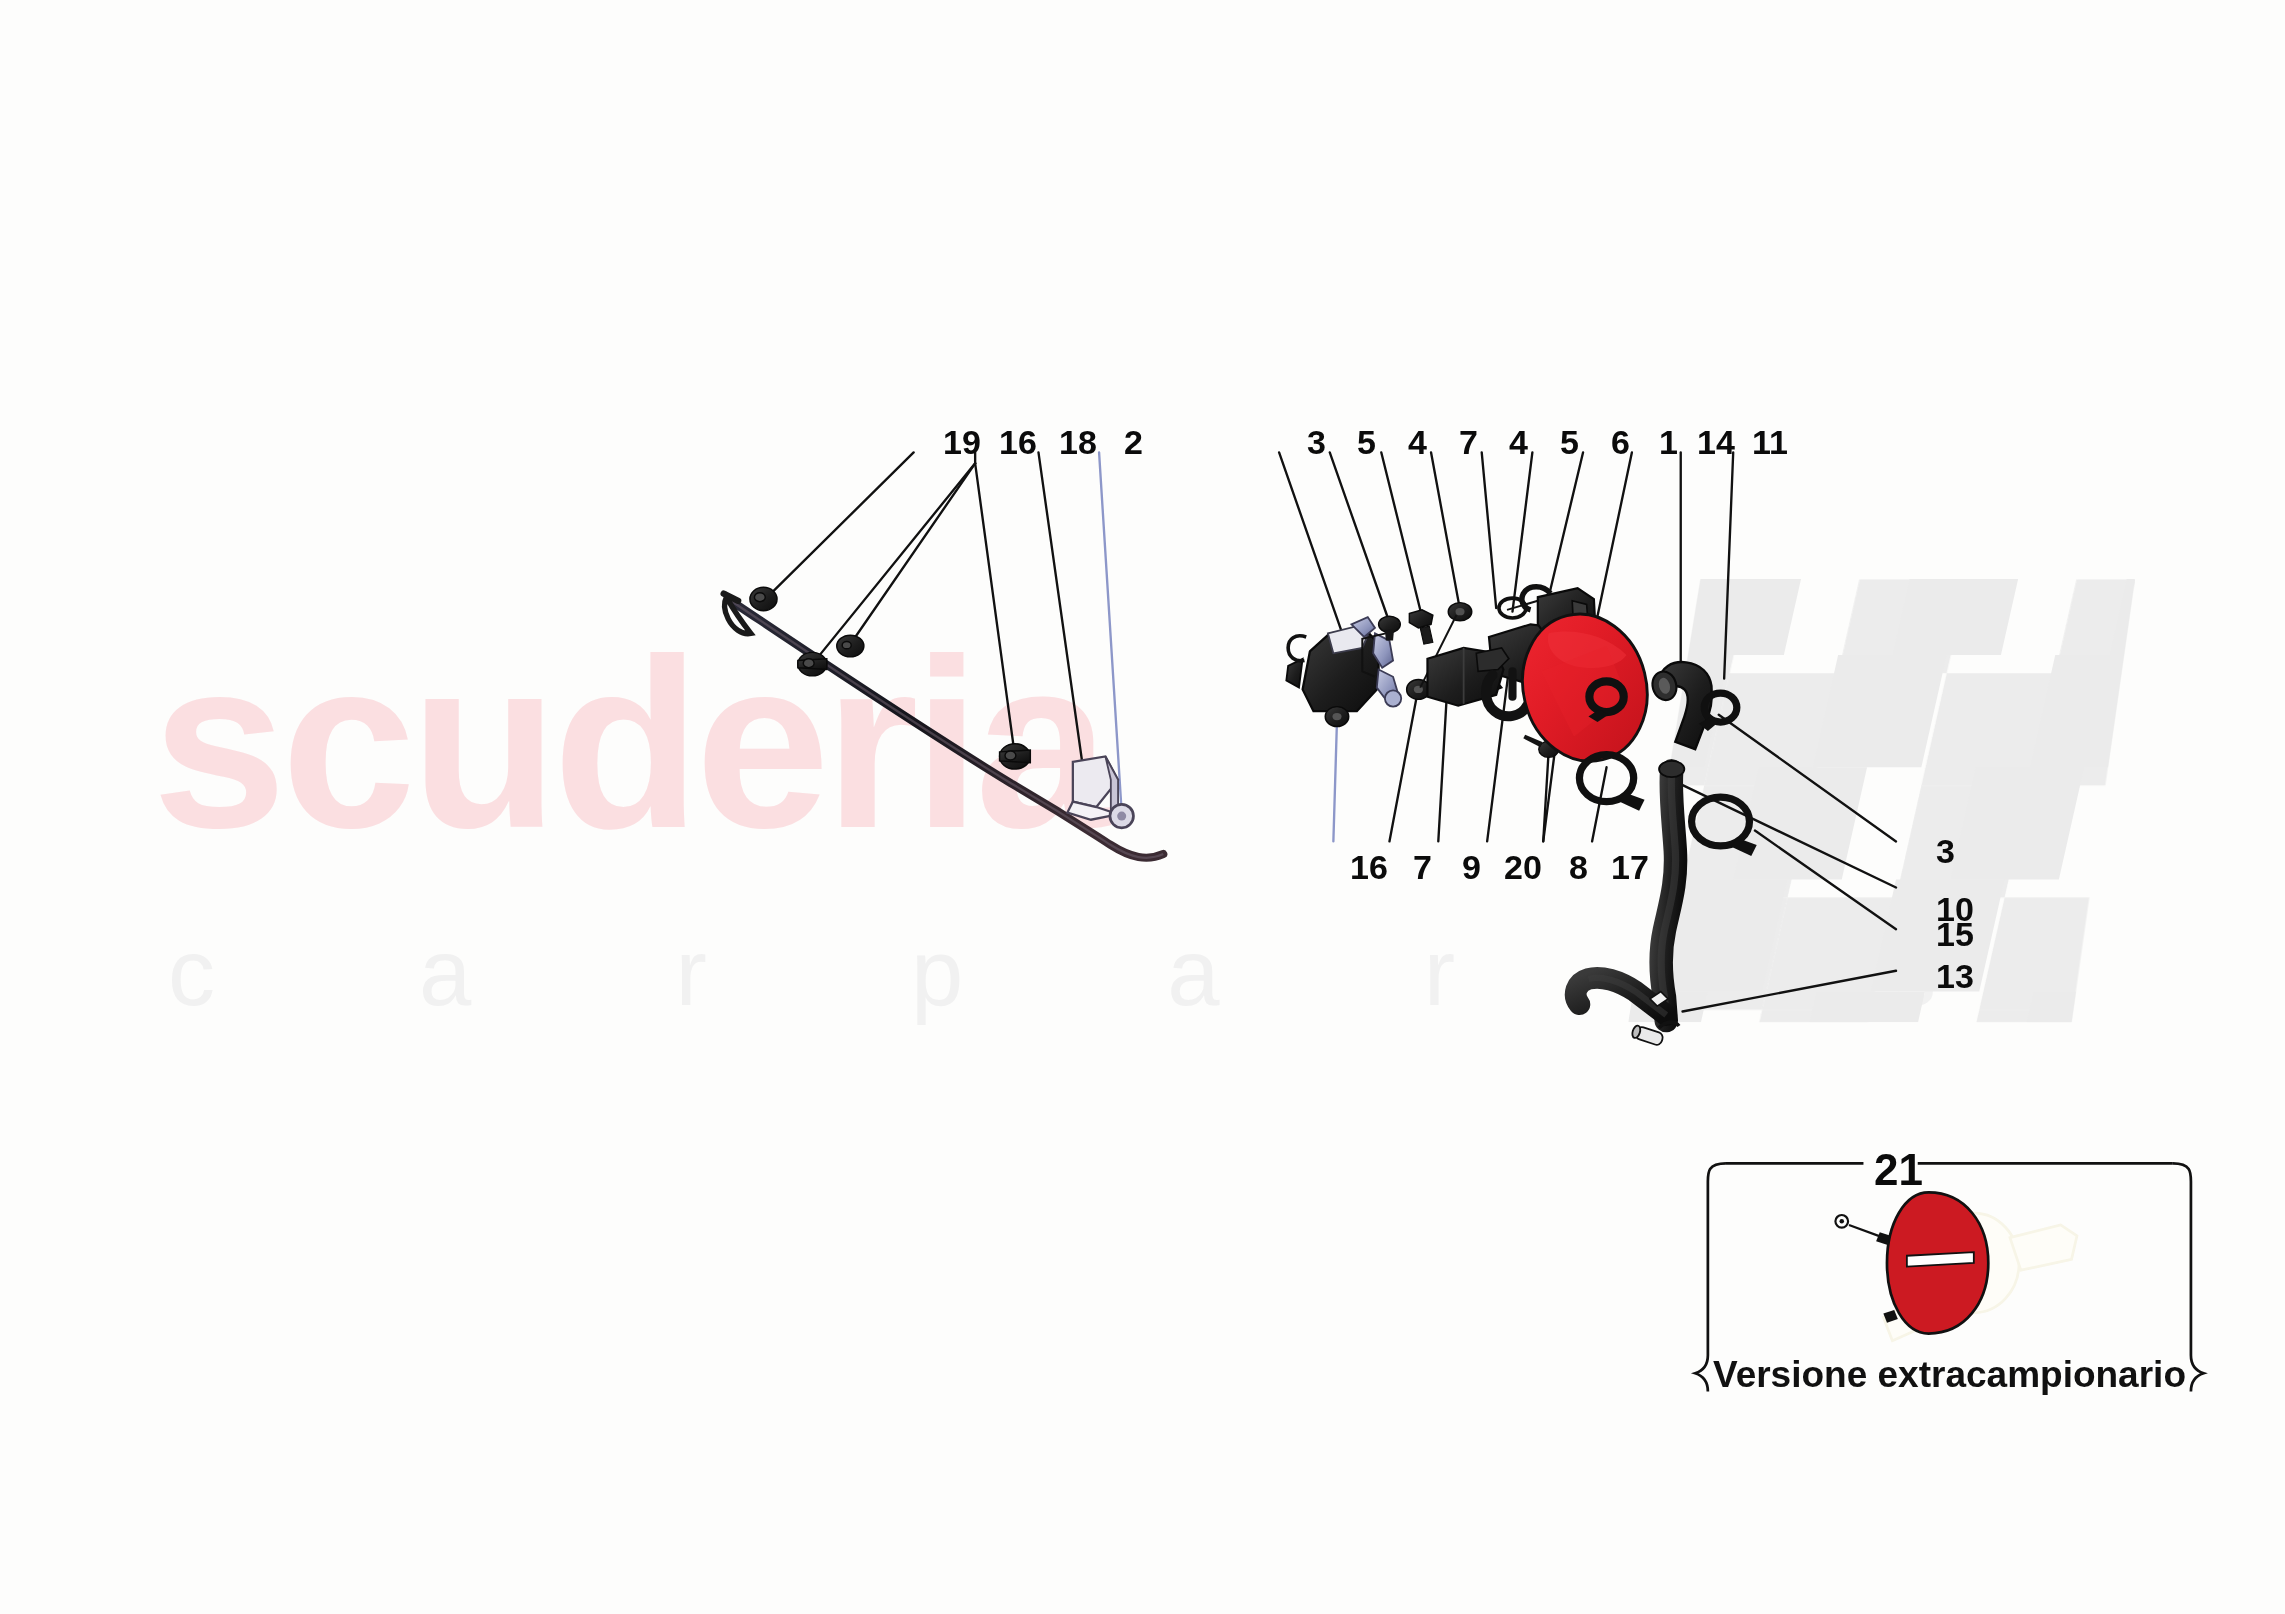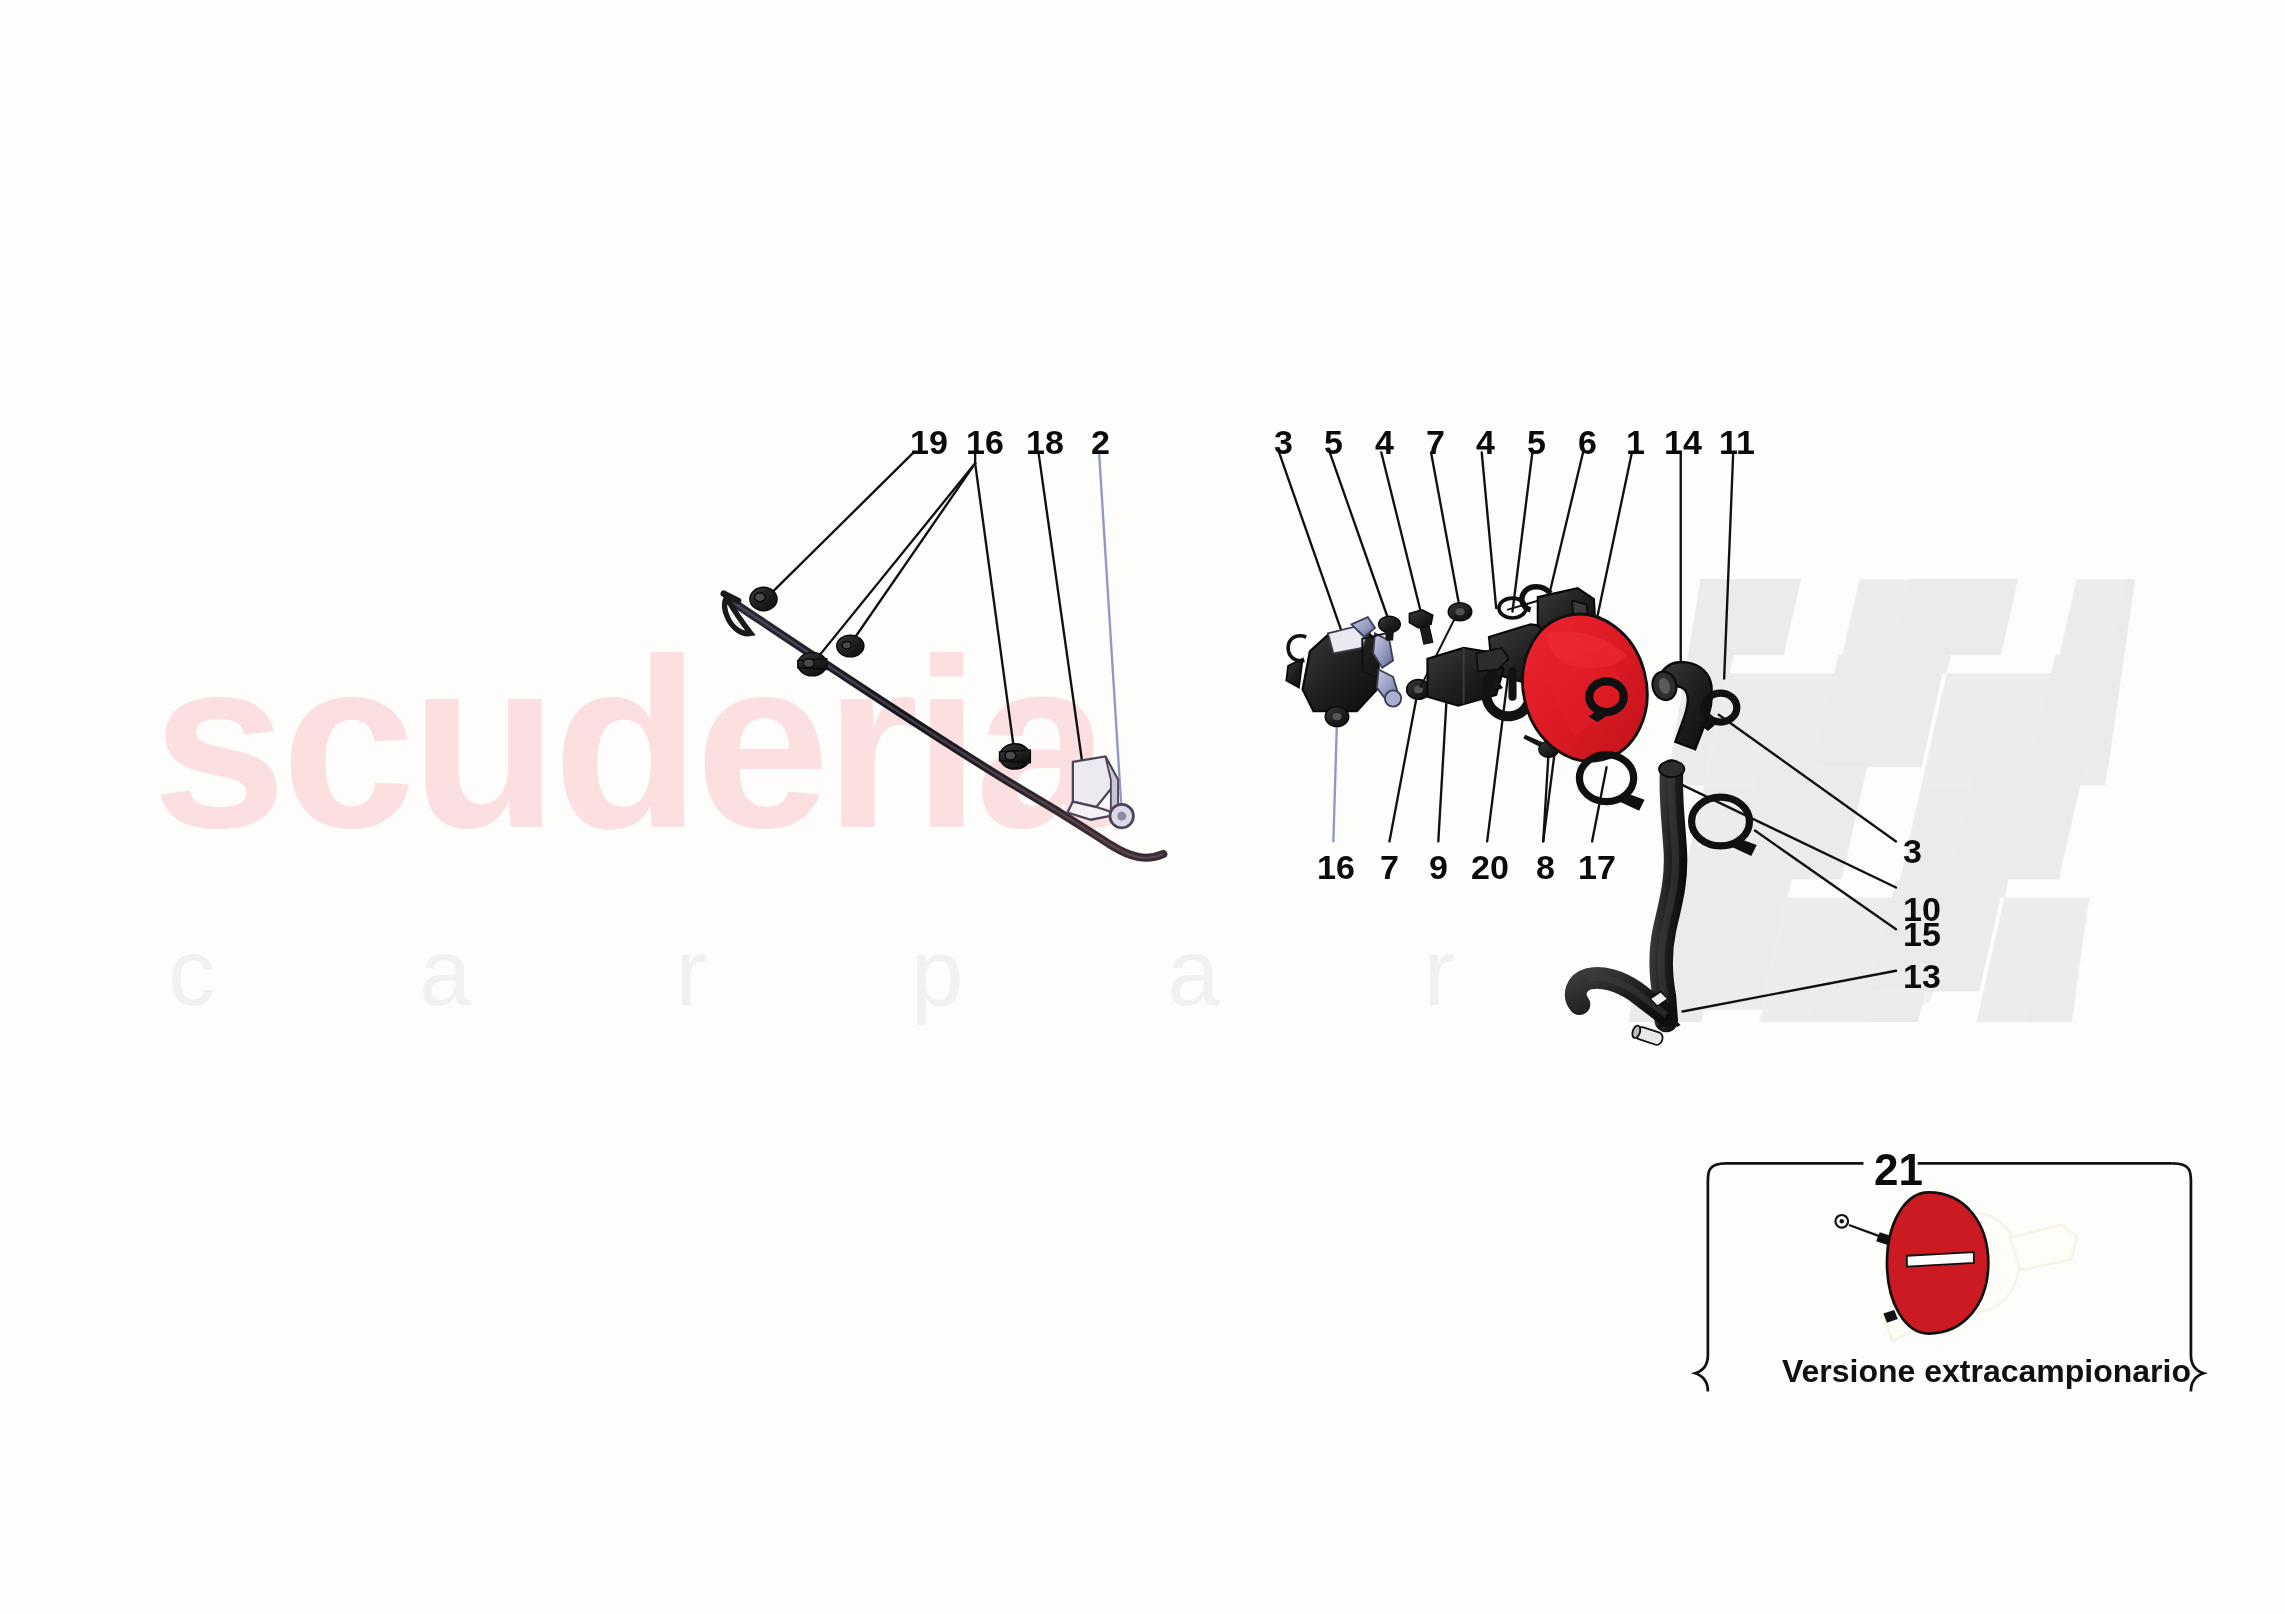--- a/index.html
+++ b/index.html
@@ -50,28 +50,29 @@
   }
   .callout-label {
     position: absolute;
     font-family: "Liberation Sans", sans-serif;
     font-size: 34px;
     font-weight: bold;
     color: #0b0b0b;
     line-height: 1;
     white-space: nowrap;
     user-select: none;
+    margin-left: 33px;
   }
   .box-caption {
     position: absolute;
     font-family: "Liberation Sans", sans-serif;
-    font-size: 32px;
+    font-size: 37px;
     font-weight: bold;
     color: #111111;
-    text-align: right;
+    text-align: center;
     white-space: nowrap;
     line-height: 1.18;
   }
   .box-num {
     position: absolute;
     font-family: "Liberation Sans", sans-serif;
     font-size: 44px;
     font-weight: bold;
     color: #0b0b0b;
     white-space: nowrap;

